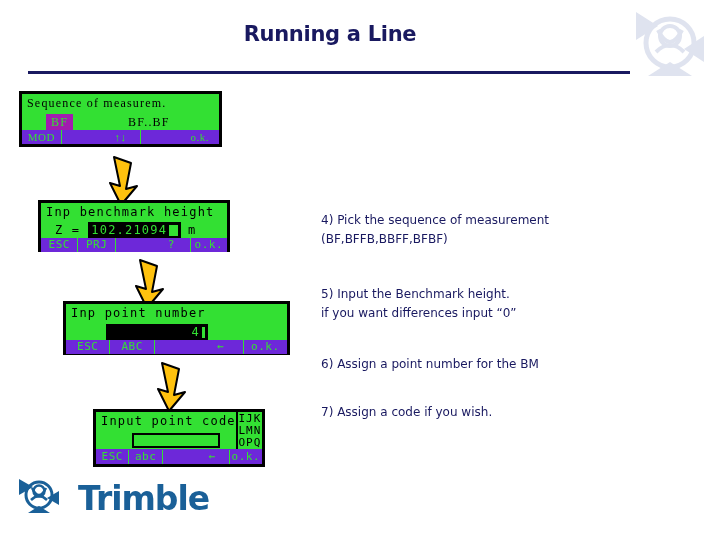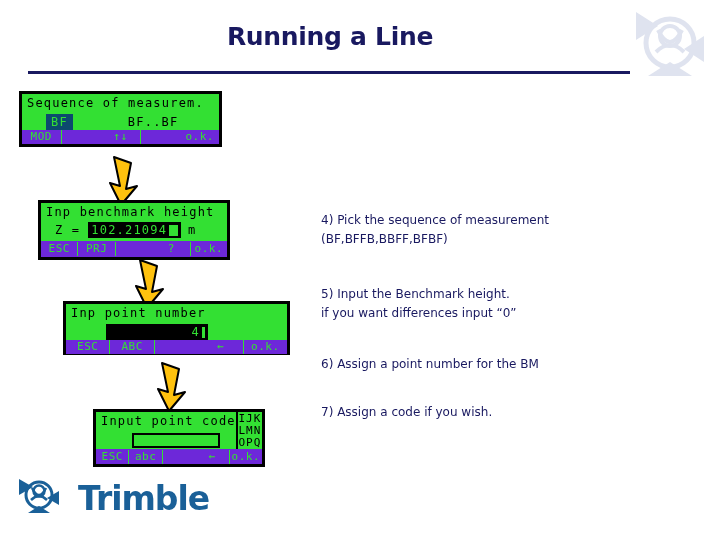--- a/index.html
+++ b/index.html
@@ -18,21 +18,21 @@
 
   
   .slide-title {
     position: absolute;
     left: 0;
     top: 22px;
     width: 660px;
     text-align: center;
     font-family: "DejaVu Sans", sans-serif;
     font-weight: bold;
-    font-size: 25px;
+    font-size: 21px;
     letter-spacing: -0.3px;
     color: #191960;
     white-space: nowrap;
   }
   .title-rule {
     position: absolute;
     left: 28px;
     top: 71px;
     width: 602px;
     height: 3px;
@@ -88,21 +88,21 @@
   .lcd-row {
     display: flex;
     align-items: center;
     line-height: 16px;
     font-size: 12px;
     color: #000;
     letter-spacing: 1.2px;
     padding-left: 5px;
   }
   .lcd-sel {
-    background: #0c4a6e;
+    background: #a21caf;
     color: #33e033;
     padding: 0 5px;
   }
   .lcd-field {
     background: #000000;
     color: #33e033;
     padding: 0 3px;
     display: inline-flex;
     align-items: center;
     letter-spacing: 1.2px;
@@ -208,21 +208,21 @@
       <circle cx="42" cy="28" r="10" fill="none" stroke="#dfe3ef" stroke-width="4"></circle>
       <path d="M28 44 Q42 30 56 44" fill="none" stroke="#dfe3ef" stroke-width="4"></path>
       <path d="M30 22 Q42 46 54 22" fill="none" stroke="#dfe3ef" stroke-width="4"></path>
     </g>
   </svg>
 </div>
 
 <div class="slide-title">Running a Line</div>
 <div class="title-rule"></div>
 
-<div class="lcd" style="left:19px; top:91px; width:203px; height:56px;">
+<div class="lcd" style="left:19px; top:91px; width:203px; height:56px;font-family:Liberation Serif, serif;">
   <div class="lcd-inner">
     <div class="lcd-body">
       <div class="lcd-main">
         <div class="lcd-title">Sequence of measurem.</div>
         <div class="lcd-row" style="padding-left:24px; margin-top:3px;">
           <span class="lcd-sel">BF</span>
           <span style="margin-left:55px;">BF..BF</span>
         </div>
       </div>
     </div>
@@ -235,21 +235,21 @@
     </div>
   </div>
 </div>
 
 <div class="arrow" style="left:104px; top:155px;">
   <svg width="46" height="52" viewBox="0 0 46 52">
     <polygon points="10,2 27,8 22,34 33,31 17,50 6,28 16,31" fill="#FFC20E" stroke="#000000" stroke-width="2" stroke-linejoin="round"></polygon>
   </svg>
 </div>
 
-<div class="lcd" style="left:38px; top:200px; width:192px; height:60px;">
+<div class="lcd" style="left:38px; top:200px; width:192px; height:52px;">
   <div class="lcd-inner">
     <div class="lcd-body">
       <div class="lcd-main">
         <div class="lcd-title">Inp benchmark height</div>
         <div class="lcd-row" style="padding-left:14px; margin-top:2px;">
           <span>Z  =</span>
           <span class="lcd-field" style="margin-left:8px;">
             <span>102.21094</span>
             <span class="lcd-cursor"></span>
           </span>

